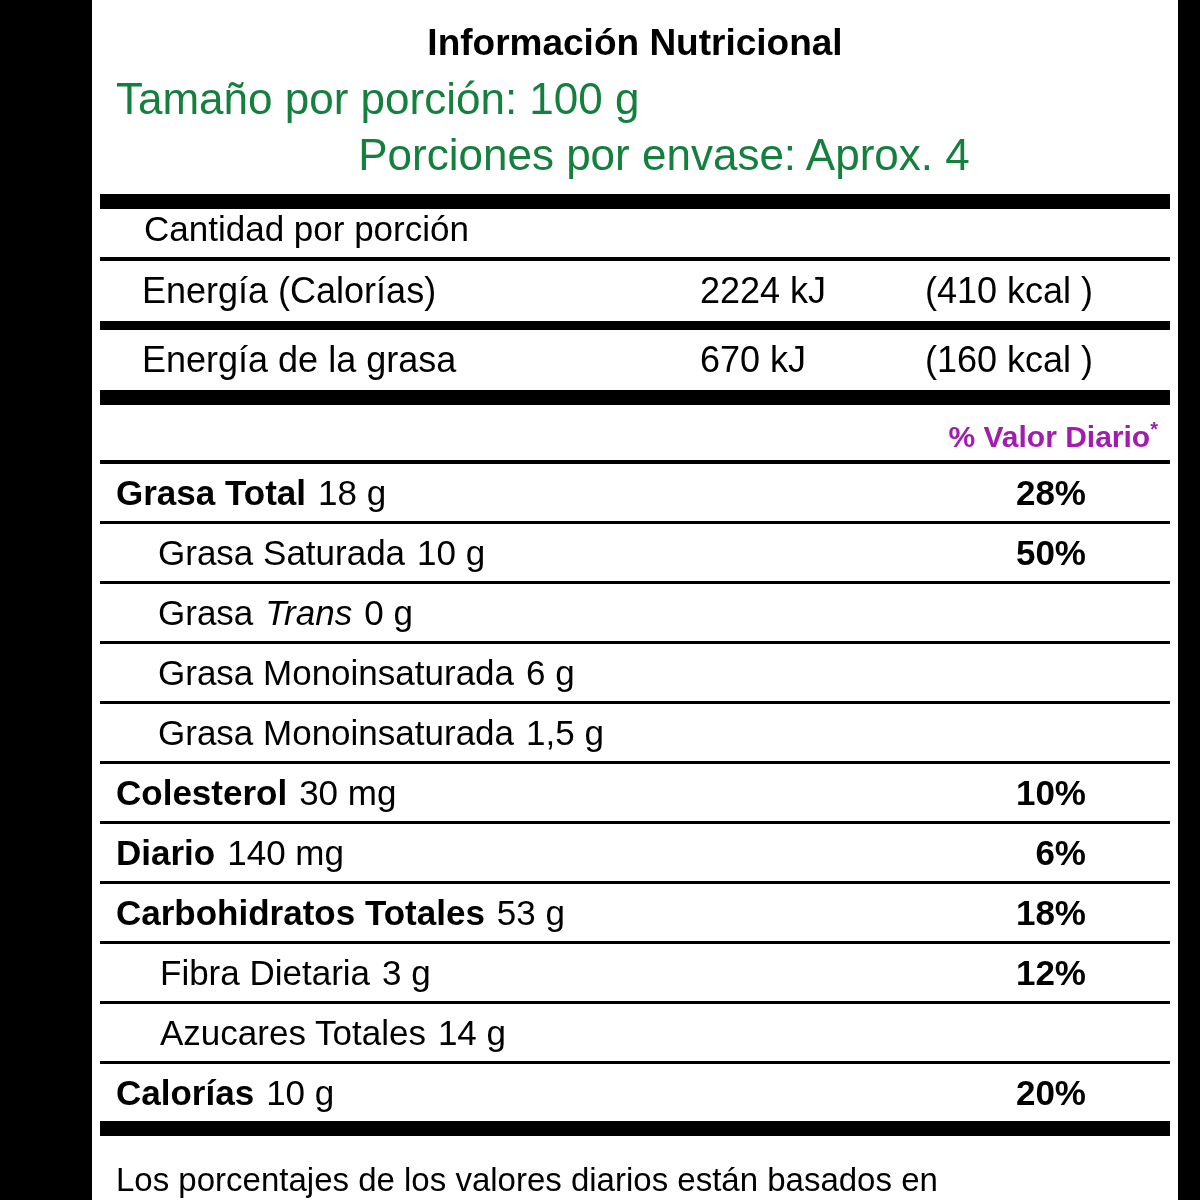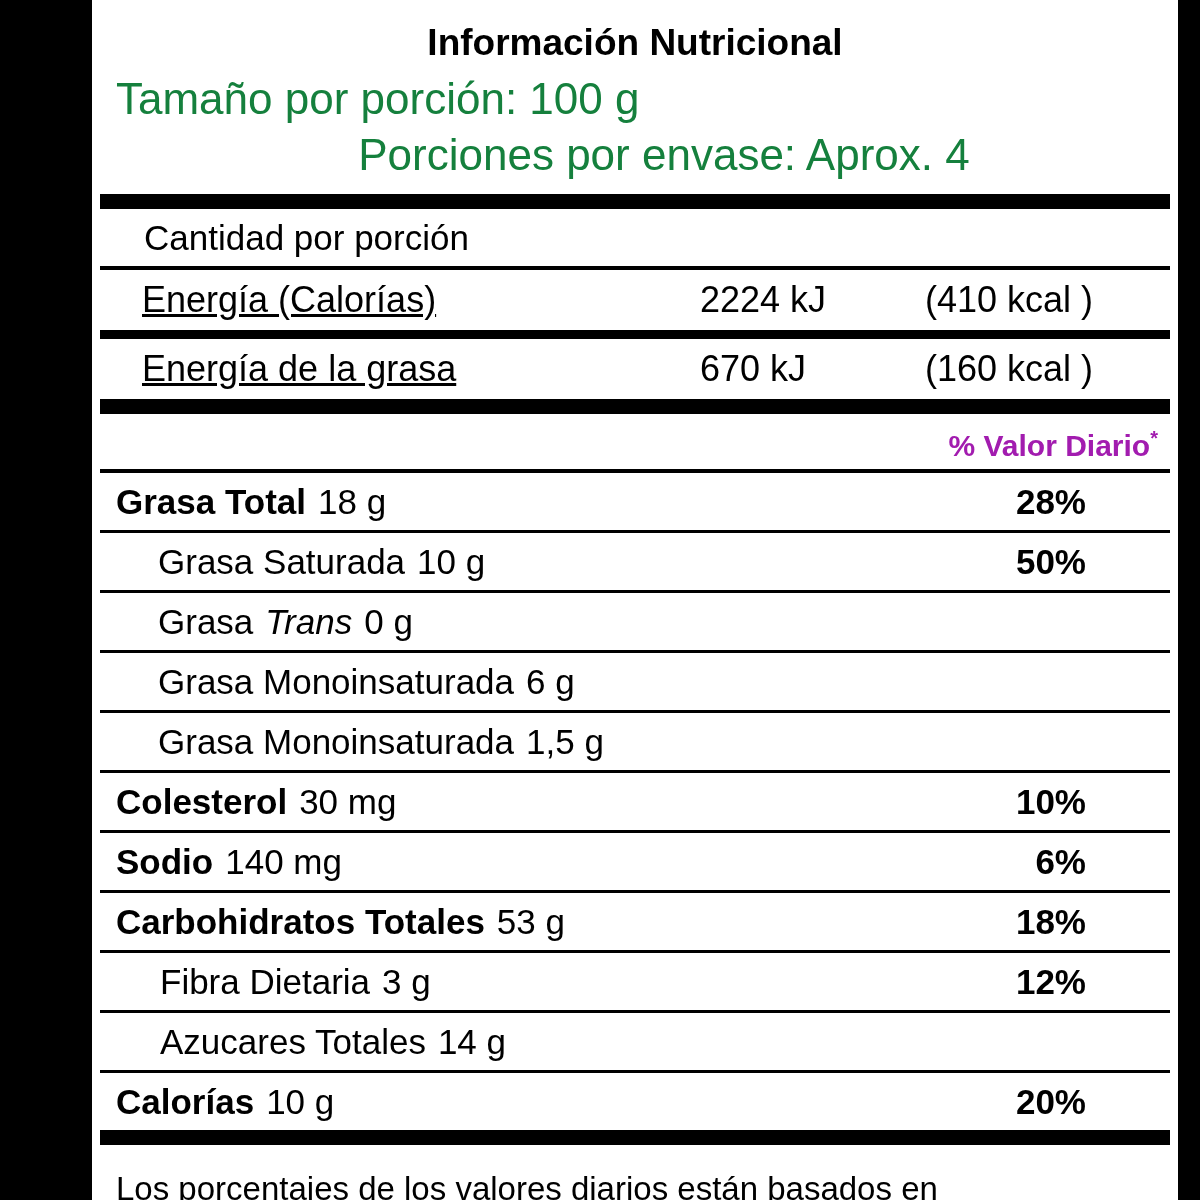--- a/index.html
+++ b/index.html
@@ -100,37 +100,36 @@
   .sp { display: inline-block; width: 12px; }
 
   .energy-row {
     display: flex;
     align-items: flex-end;
     font-size: 36px;
     line-height: 1;
     padding: 12px 0 12px 42px;
     color: #000;
     white-space: nowrap;
-    text-decoration: underline;
   }
   .energy-row .label { flex: 0 0 auto; }
   .energy-row .kj {
     position: absolute;
     left: 600px;
   }
   .energy-row .kcal {
     position: absolute;
     left: 825px;
   }
   .energy-wrap { position: relative; }
 
   .amount-row {
     font-size: 35px;
     line-height: 1;
-    padding: 11px 0 11px 44px;
+    padding: 2px 0 11px 44px;
     color: #000;
   }
 
   .dv-row {
     text-align: right;
     font-size: 30px;
     font-weight: bold;
     line-height: 1;
     padding: 14px 12px 8px 0;
     color: #a21caf;
@@ -244,21 +243,21 @@
         <span class="bold">Colesterol</span>
           <span class="sp"></span>
           <span>30 mg</span>
       </span>
       <span class="right">10%</span>
     </div>
     <div class="rule-hair"></div>
 
     <div class="row">
       <span class="left">
-        <span class="bold">Sodio</span>
+        <span class="bold">Diario</span>
           <span class="sp"></span>
           <span>140 mg</span>
       </span>
       <span class="right">6%</span>
     </div>
     <div class="rule-hair"></div>
 
     <div class="row">
       <span class="left">
         <span class="bold">Carbohidratos Totales</span>

